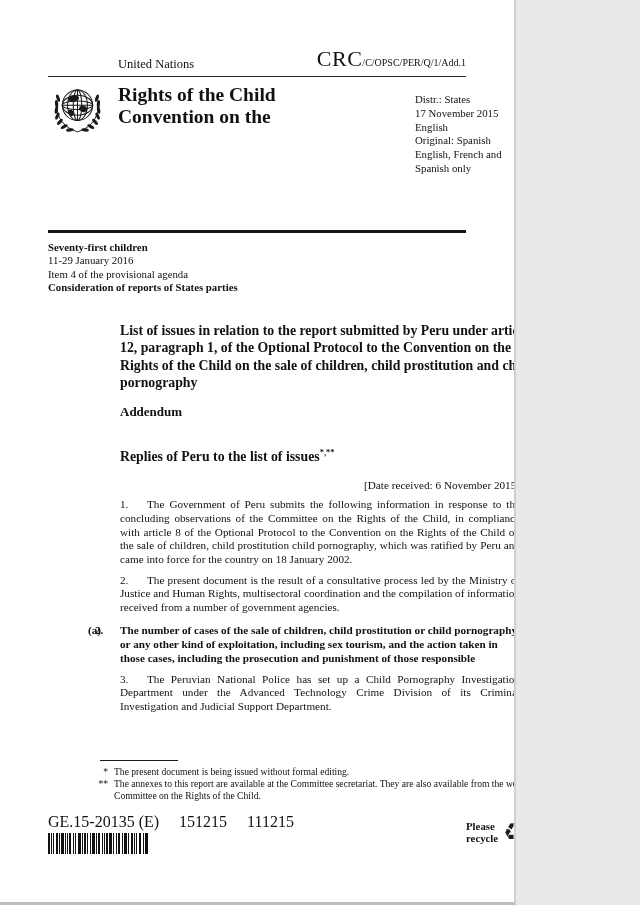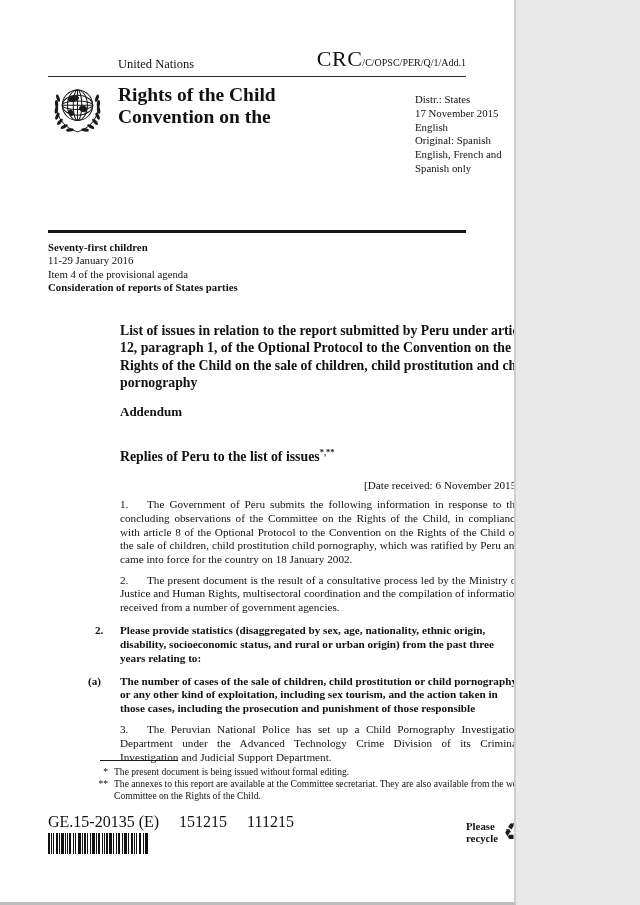--- a/index.html
+++ b/index.html
@@ -130,21 +130,20 @@
     <div class="addendum">Addendum</div>
     <div class="replies-title"><span>Replies of Peru to the list of issues</span><sup>*,**</sup></div>
     <div class="date-received">[Date received: 6 November 2015]</div>
 
     <p class="para"><span class="pnum">1.</span><span>The Government of Peru submits the following information in response to the concluding observations of the Committee on the Rights of the Child, in compliance with article 8 of the Optional Protocol to the Convention on the Rights of the Child on the sale of children, child prostitution child pornography, which was ratified by Peru and came into force for the country on 18 January 2002.</span></p>
 
     <p class="para"><span class="pnum">2.</span><span>The present document is the result of a consultative process led by the Ministry of Justice and Human Rights, multisectoral coordination and the compilation of information received from a number of government agencies.</span></p>
 
     <div class="q-item lvl1">
       <span class="marker">2.</span>
-      <span>Please provide statistics (disaggregated by sex, age, nationality, ethnic origin, disability, socioeconomic status, and rural or urban origin) from the past three years relating to:</span>
     </div>
 
     <div class="q-item lvl2">
       <span class="marker">(a)</span>
       <span>The number of cases of the sale of children, child prostitution or child pornography or any other kind of exploitation, including sex tourism, and the action taken in those cases, including the prosecution and punishment of those responsible</span>
     </div>
 
     <p class="para"><span class="pnum">3.</span><span>The Peruvian National Police has set up a Child Pornography Investigation Department under the Advanced Technology Crime Division of its Criminal Investigation and Judicial Support Department.</span></p>
   </div>
 

